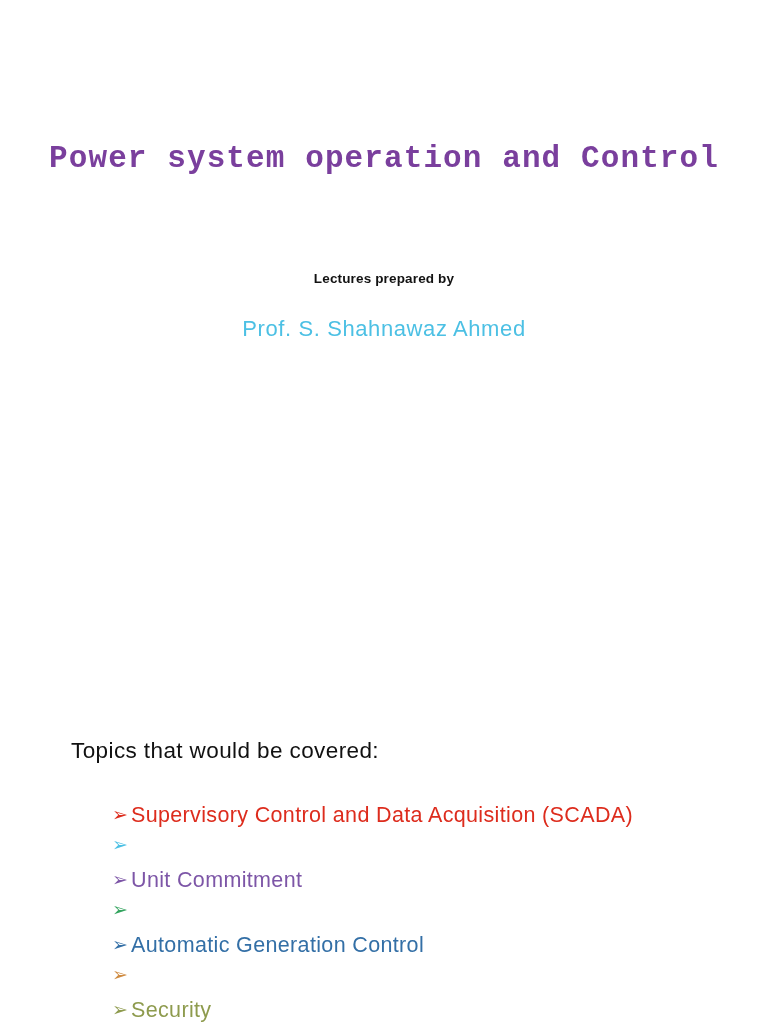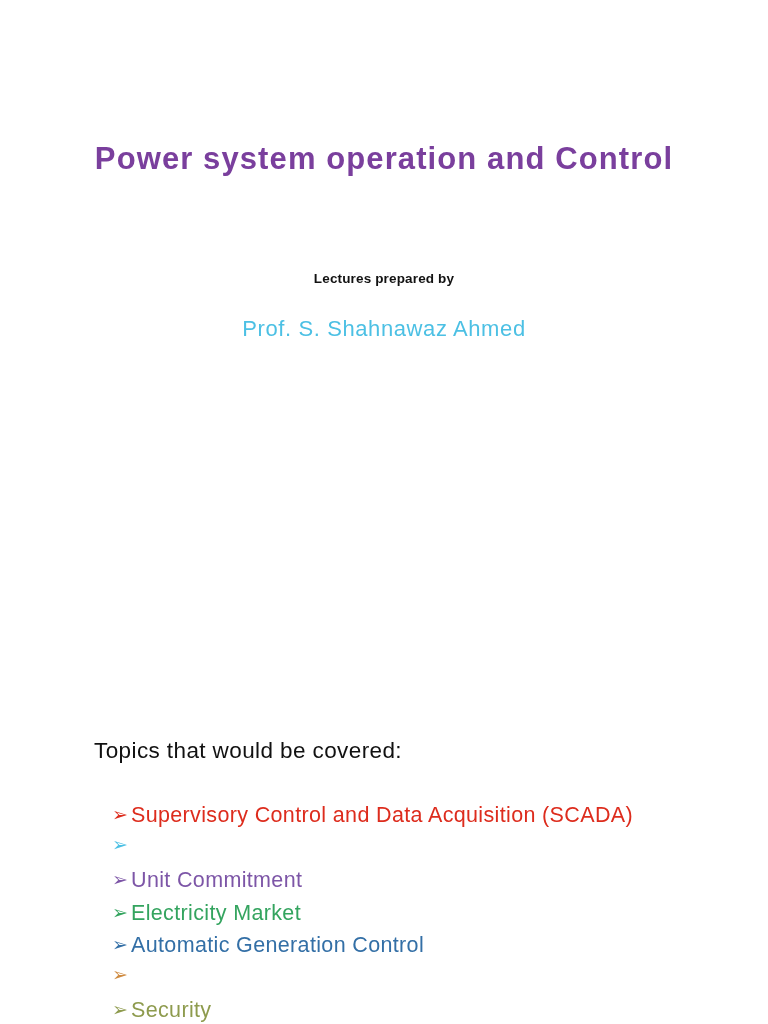--- a/index.html
+++ b/index.html
@@ -23,21 +23,21 @@
     overflow: hidden;
   }
 
   
   .slide-title {
     position: absolute;
     left: 0;
     right: 0;
     top: 118px;
     text-align: center;
-    font-family: Liberation Sans, sans-serif;
+    font-family: Liberation Mono, monospace;
     font-size: 31px;
     font-weight: bold;
     letter-spacing: 1.1px;
     line-height: 40px;
     color: #7a3f9d;
     white-space: nowrap;
   }
 
   
   .credit-line {
@@ -65,21 +65,20 @@
   
   .topics-heading {
     position: absolute;
     left: 71px;
     top: 738px;
     font-size: 22.5px;
     font-weight: normal;
     letter-spacing: 0.4px;
     color: #111111;
     white-space: nowrap;
-    margin-left: 23px;
   }
 
   .topics-list {
     position: absolute;
     left: 112px;
     top: 803px;
     margin: 0;
     padding: 0;
     list-style: none;
   }
@@ -124,21 +123,20 @@
     </li>
     <li class="topic-item" style="color: rgb(76, 192, 228);">
       <span class="topic-bullet">➢</span>
     </li>
     <li class="topic-item" style="color: rgb(125, 86, 167);">
       <span class="topic-bullet">➢</span>
       <span class="topic-label">Unit Commitment</span>
     </li>
     <li class="topic-item" style="color: rgb(52, 164, 95);">
       <span class="topic-bullet">➢</span>
-      <span class="topic-label">Electricity Market</span>
     </li>
     <li class="topic-item" style="color: rgb(51, 111, 166);">
       <span class="topic-bullet">➢</span>
       <span class="topic-label">Automatic Generation Control</span>
     </li>
     <li class="topic-item" style="color: rgb(207, 138, 63);">
       <span class="topic-bullet">➢</span>
     </li>
     <li class="topic-item" style="color: rgb(142, 155, 78);">
       <span class="topic-bullet">➢</span>

